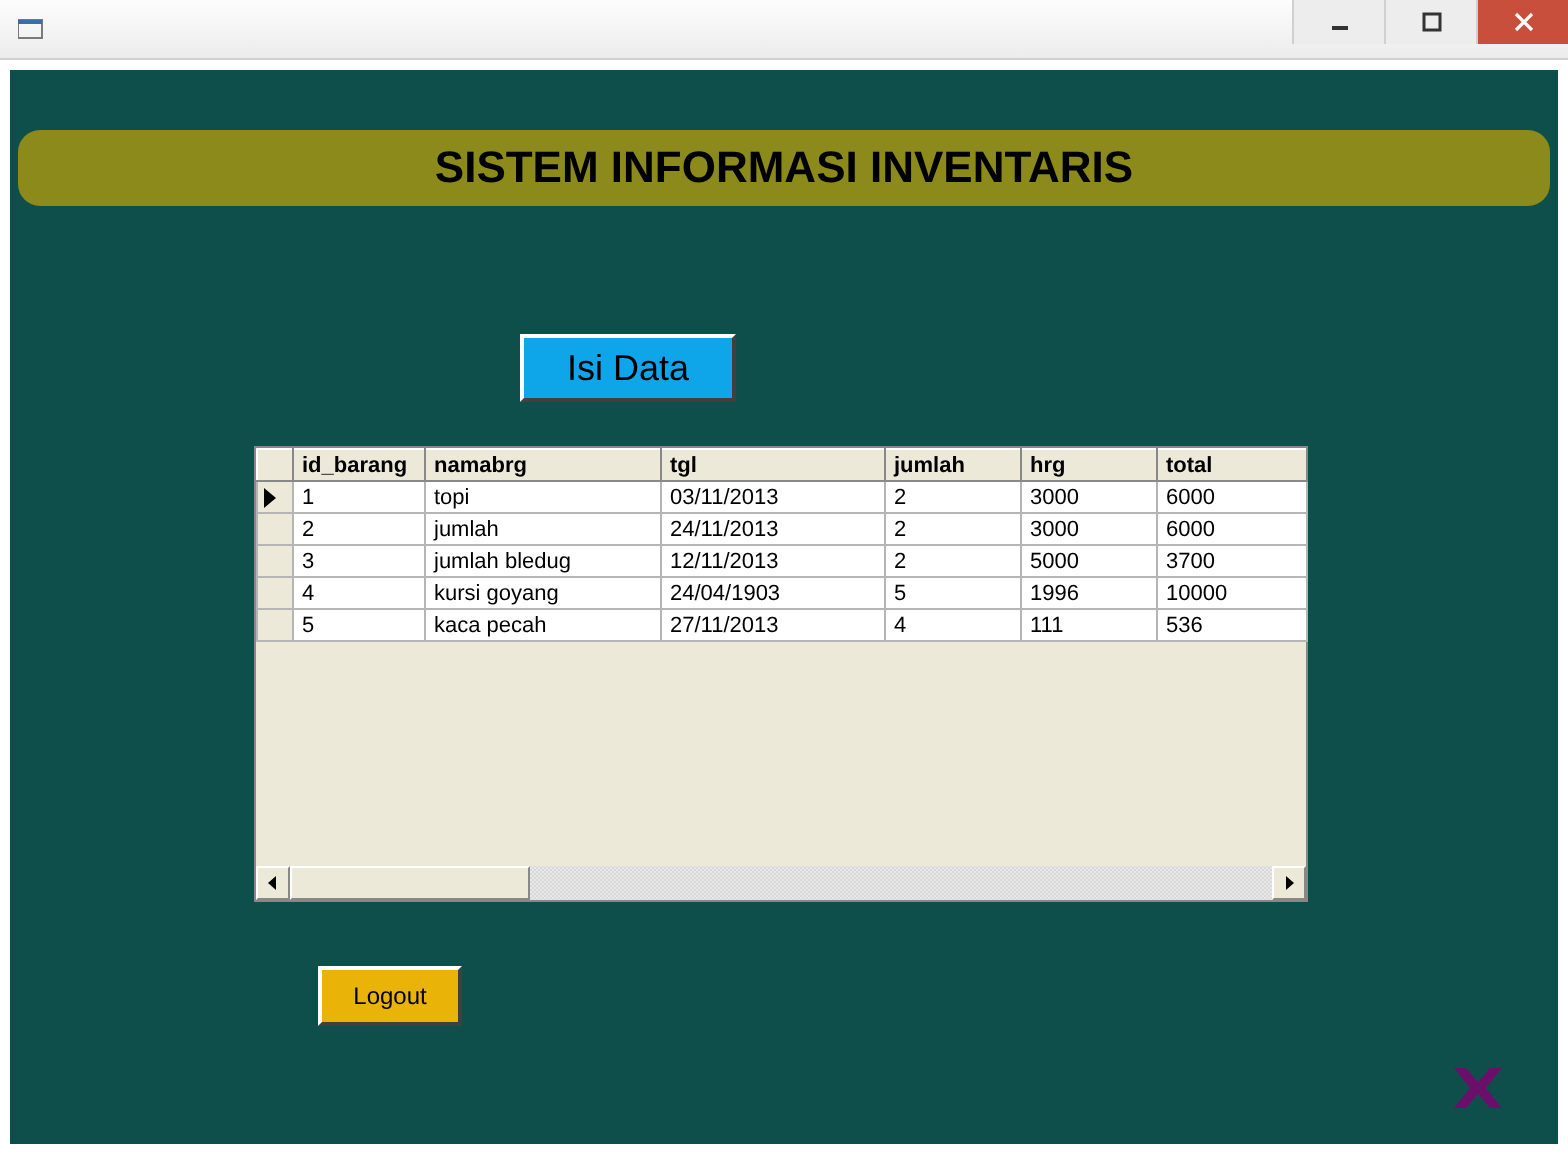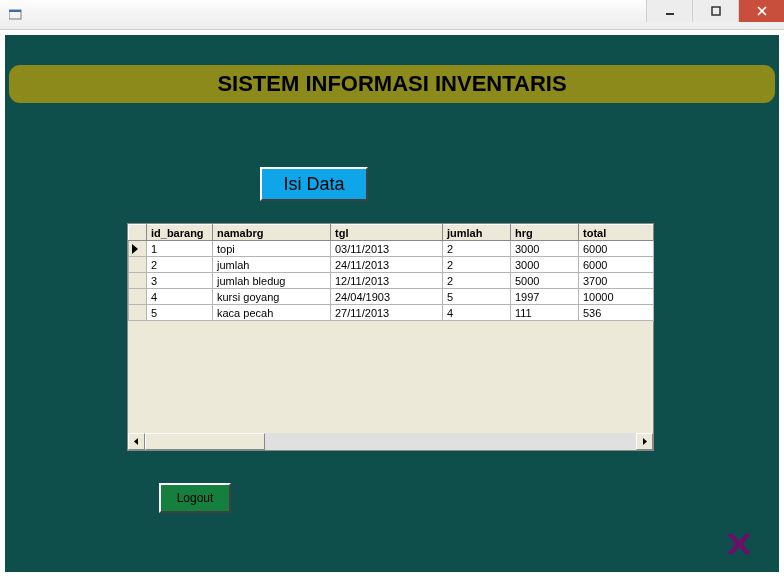--- a/index.html
+++ b/index.html
@@ -88,21 +88,21 @@
   .sb-btn {
     width:17px; background:#ece9d8; border:1px solid #888;
     border-top-color:#fff; border-left-color:#fff;
     display:flex;align-items:center;justify-content:center;font-size:9px;color:#000;
   }
   .sb-track { flex:1; background:repeating-conic-gradient(#e8e8e8 0 25%, #d8d8d8 0 50%) 0/2px 2px; position:relative;}
   .sb-thumb { position:absolute; left:0; top:0; bottom:0; width:120px; background:#ece9d8; border:1px solid #888; border-top-color:#fff; border-left-color:#fff;}
 
   .logout {
     position:absolute; left:154px; top:448px; width:72px; height:30px;
-    background:#15803d;
+    background:#eab308;
     border-top:2px solid #fff; border-left:2px solid #fff;
     border-right:2px solid #404040; border-bottom:2px solid #404040;
     font-size:12px; display:flex; align-items:center; justify-content:center;
   }
 
   .x-icon {
     position:absolute; right:22px; bottom:10px; width:36px; height:36px;
     display:flex;align-items:center;justify-content:center;
   }
   .x-icon svg { display:block; }
@@ -197,21 +197,21 @@
             <td>2</td>
             <td>5000</td>
             <td>3700</td>
           </tr>
           <tr>
             <td class="rowhdr"></td>
             <td>4</td>
             <td>kursi goyang</td>
             <td>24/04/1903</td>
             <td>5</td>
-            <td>1997</td>
+            <td>1996</td>
             <td>10000</td>
           </tr>
           <tr>
             <td class="rowhdr"></td>
             <td>5</td>
             <td>kaca pecah</td>
             <td>27/11/2013</td>
             <td>4</td>
             <td>111</td>
             <td>536</td>

